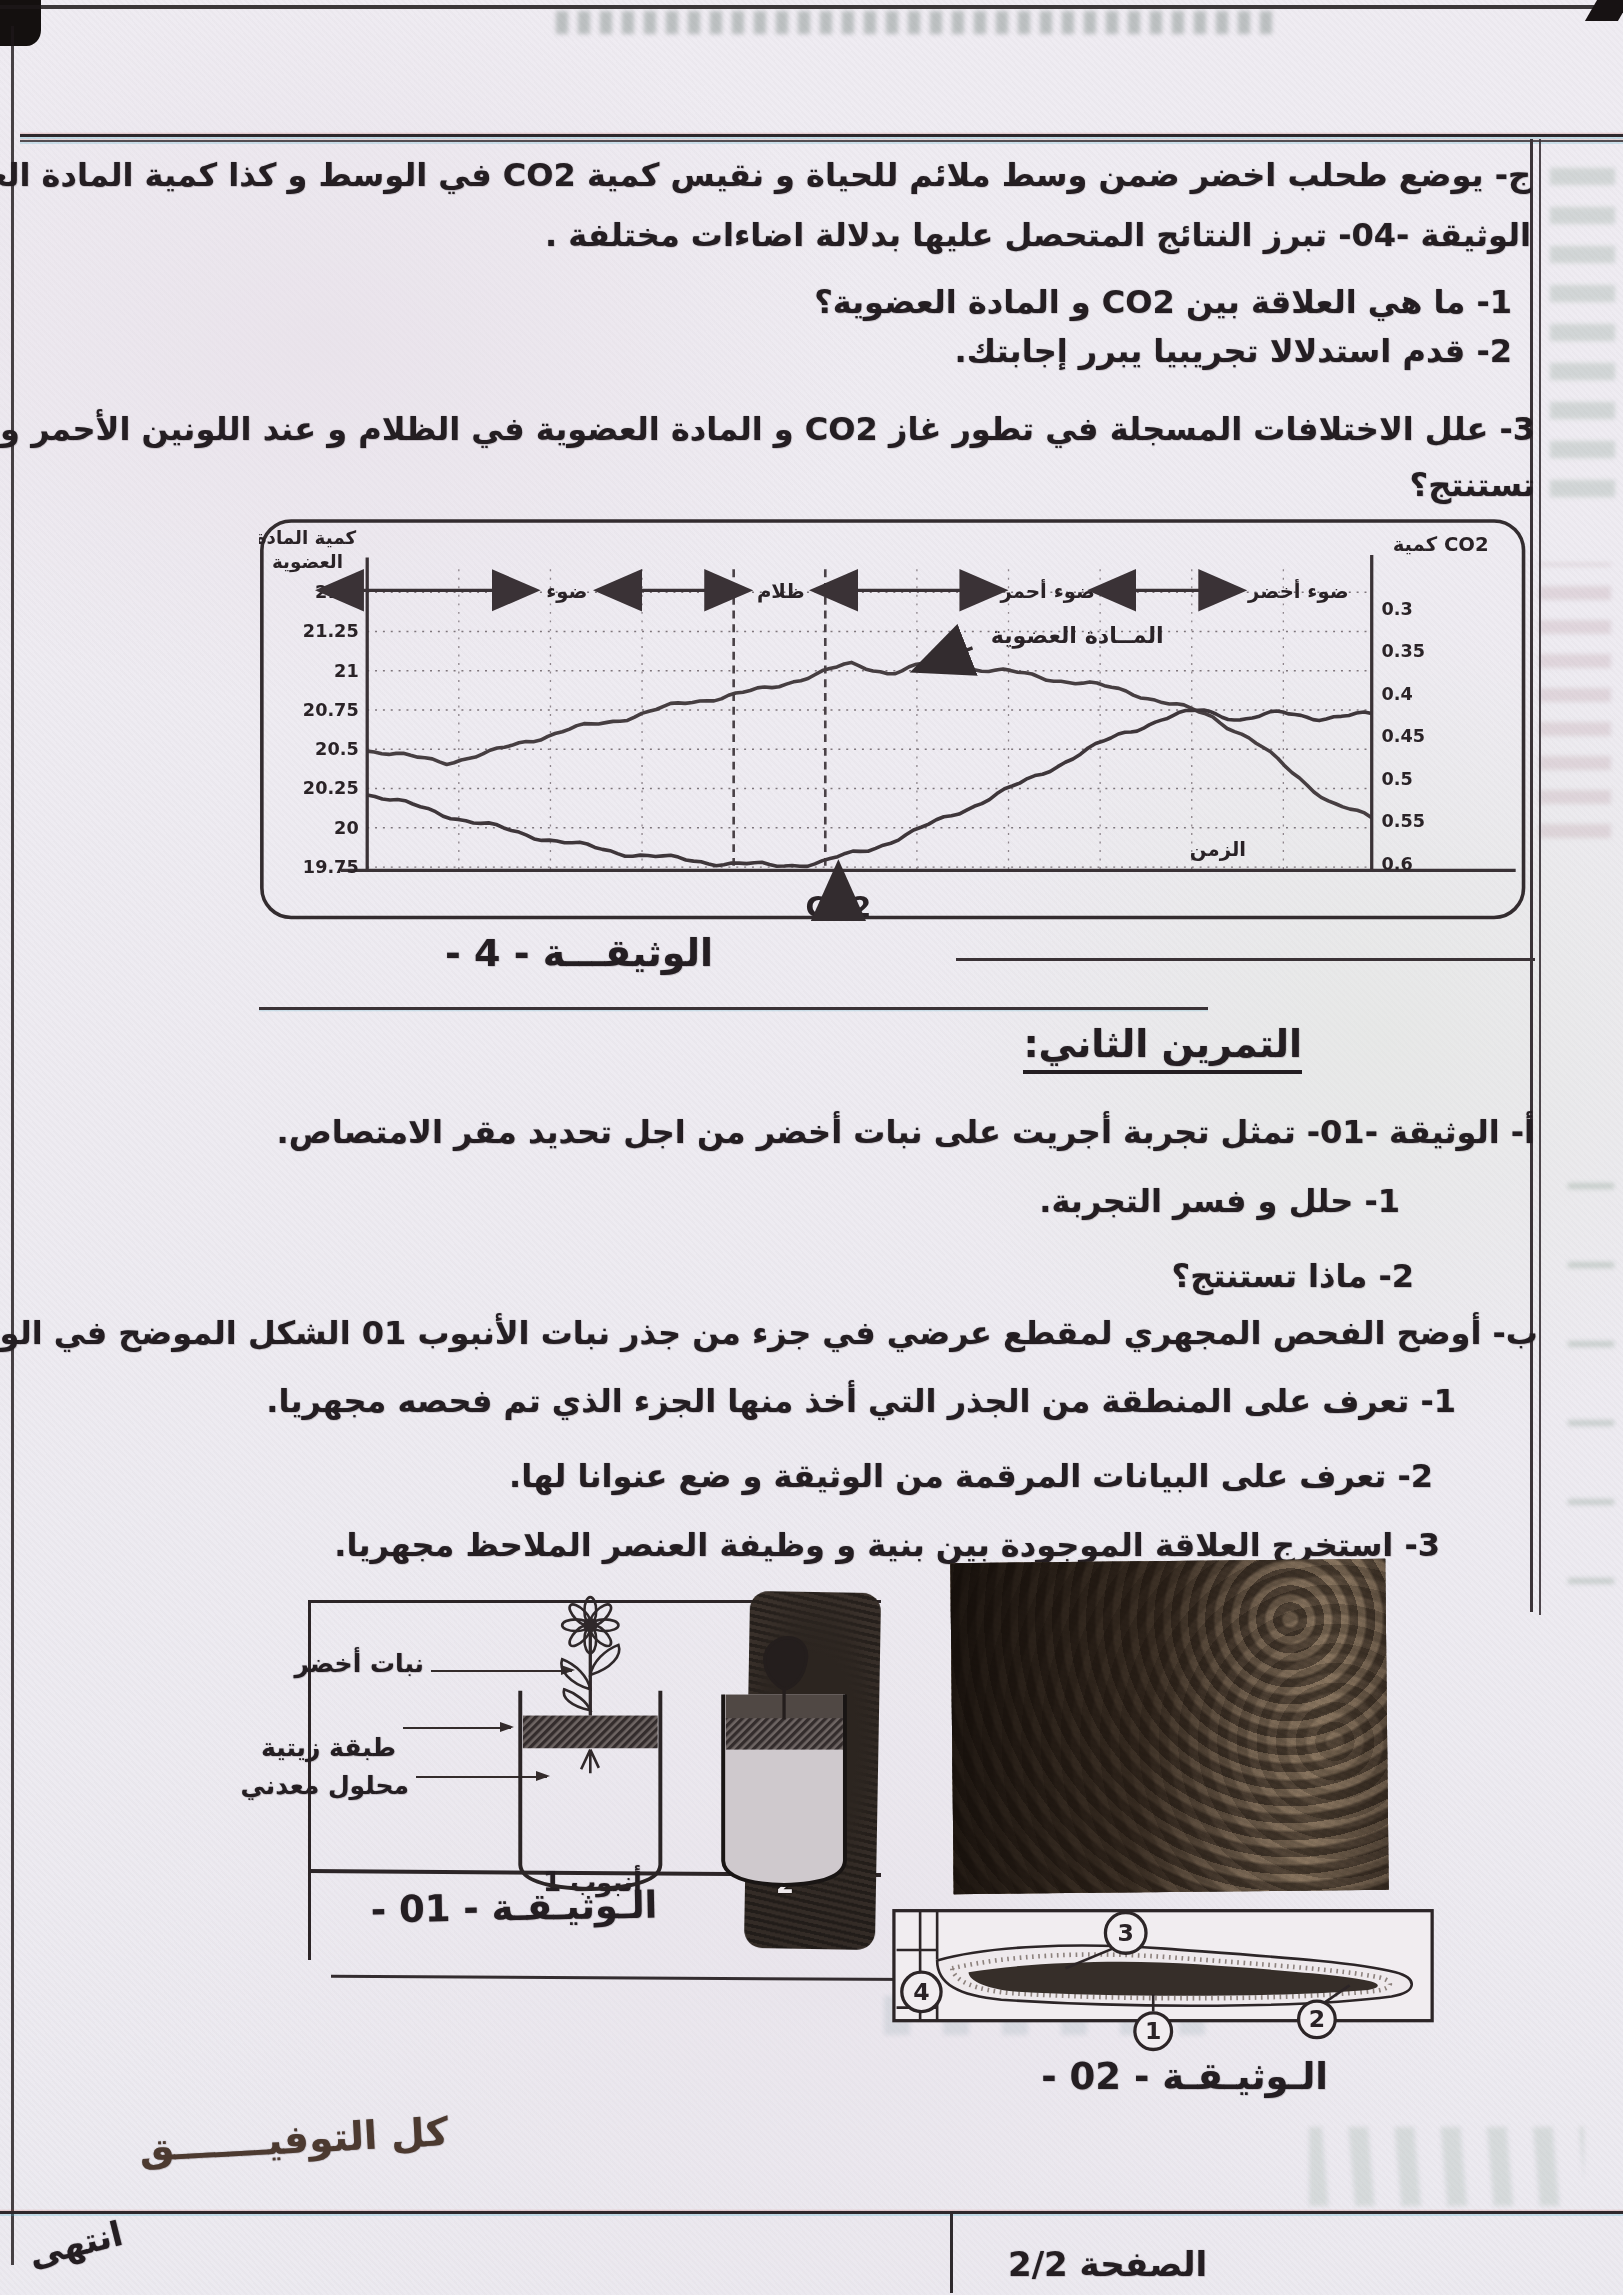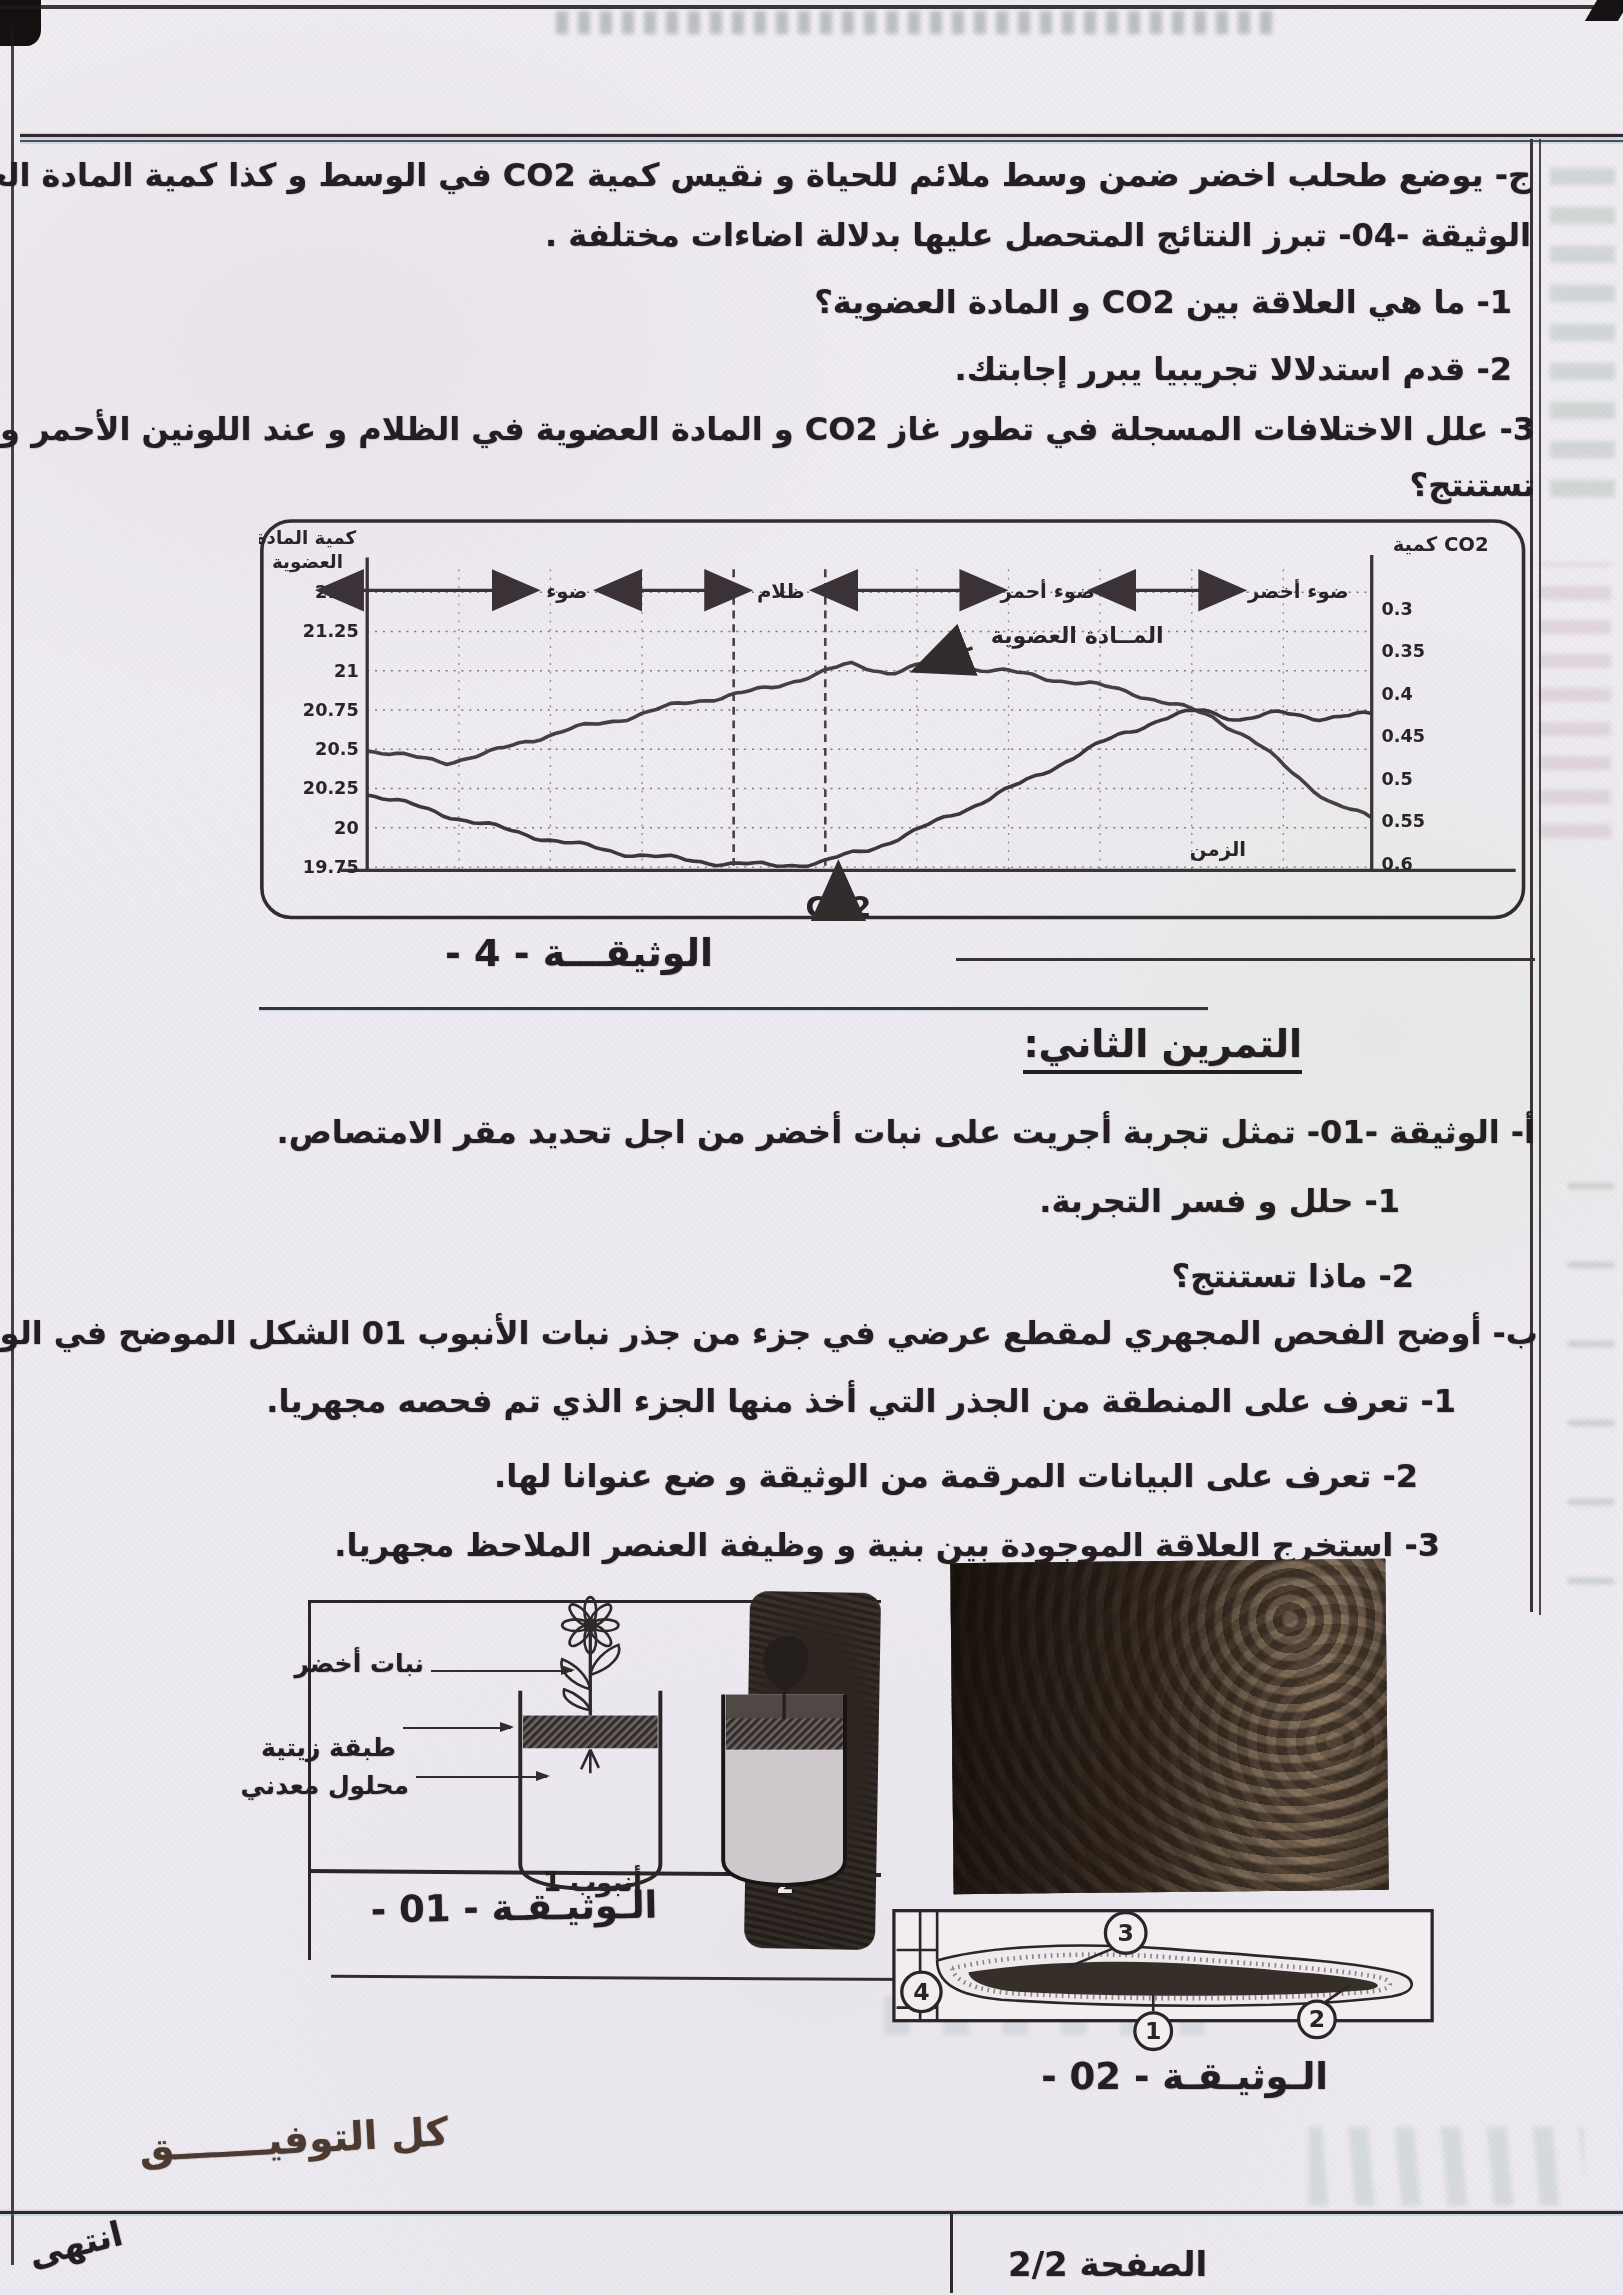--- a/index.html
+++ b/index.html
@@ -71,21 +71,21 @@
 <div class="ghost" style="left:884px;top:1996px;width:327px;height:39px;background:repeating-linear-gradient(90deg, rgba(110,140,150,.15) 0 26px, transparent 26px 59px);"></div>
 
 <div class="rule" style="left:19.6px;top:134px;width:1604px;height:3.3px;"></div>
 <div class="rule" style="left:19.6px;top:140px;width:1604px;height:2px;opacity:.8;"></div>
 <div class="vline" style="left:1530px;top:139px;width:2.6px;height:1473px;"></div>
 <div class="vline" style="left:1539px;top:139px;width:2px;height:1476px;opacity:.9;"></div>
 
 <div class="t body-line" style="right:92px;top:156px;">ج- يوضع طحلب اخضر ضمن وسط ملائم للحياة و نقيس كمية CO2 في الوسط و كذا كمية المادة العضوية المتشكلة و</div>
 <div class="t body-line" style="right:92px;top:216px;">الوثيقة -04- تبرز النتائج المتحصل عليها بدلالة اضاءات مختلفة .</div>
 <div class="t body-line" style="right:111px;top:283px;">1- ما هي العلاقة بين CO2 و المادة العضوية؟</div>
-<div class="t body-line" style="right:111px;top:350px;">2- قدم استدلالا تجريبيا يبرر إجابتك.</div>
+<div class="t body-line" style="right:111px;top:332px;">2- قدم استدلالا تجريبيا يبرر إجابتك.</div>
 <div class="t body-line" style="right:88px;top:410px;">3- علل الاختلافات المسجلة في تطور غاز CO2 و المادة العضوية في الظلام و عند اللونين الأحمر و الأخضر و ماذا</div>
 <div class="t body-line" style="right:88px;top:466px;">تستنتج؟</div>
 
 <svg id="chart-svg" class="abs" style="left:259px;top:517px;" width="1270" height="409" viewBox="0 0 1940 625">
   <defs>
     <marker id="ah-r" markerWidth="15" markerHeight="13" refX="13" refY="6.5" orient="auto">
         <path d="M0,0 L15,6.5 L0,13 Z" fill="#3a3236"></path>
       </marker>
     <marker id="ah-l" markerWidth="15" markerHeight="13" refX="2" refY="6.5" orient="auto">
         <path d="M15,0 L0,6.5 L15,13 Z" fill="#3a3236"></path>
@@ -163,21 +163,21 @@
 <div class="t" style="left:425px;top:931px;width:308px;text-align:center;font-size:38px;">الوثيقـــة - 4 -</div>
 <div class="abs" style="left:956px;top:958px;width:579px;height:2.6px;background:#3a3236;"></div>
 <div class="abs" style="left:259px;top:1007px;width:949px;height:3.3px;background:#3a3236;box-shadow:0 1.3px 0 rgba(60,170,200,.2);"></div>
 
 <div class="t" style="right:321px;top:1022px;font-size:38px;border-bottom:4.6px solid #241e22;padding-bottom:3.9px;">التمرين الثاني:</div>
 <div class="t body-line" style="right:88px;top:1113px;">أ- الوثيقة -01- تمثل تجربة أجريت على نبات أخضر من اجل تحديد مقر الامتصاص.</div>
 <div class="t body-line" style="right:223px;top:1182px;">1- حلل و فسر التجربة.</div>
 <div class="t body-line" style="right:209px;top:1257px;">2- ماذا تستنتج؟</div>
 <div class="t body-line" style="right:85px;top:1314px;">ب- أوضح الفحص المجهري لمقطع عرضي في جزء من جذر نبات الأنبوب 01 الشكل الموضح في الوثيقة -02.</div>
 <div class="t body-line" style="right:167px;top:1382px;">1- تعرف على المنطقة من الجذر التي أخذ منها الجزء الذي تم فحصه مجهريا.</div>
-<div class="t body-line" style="right:205px;top:1457px;">2- تعرف على البيانات المرقمة من الوثيقة و ضع عنوانا لها.</div>
+<div class="t body-line" style="right:190px;top:1457px;">2- تعرف على البيانات المرقمة من الوثيقة و ضع عنوانا لها.</div>
 <div class="t body-line" style="right:183px;top:1526px;">3- استخرج العلاقة الموجودة بين بنية و وظيفة العنصر الملاحظ مجهريا.</div>
 
 <div class="abs" style="left:308px;top:1600px;width:2.6px;height:360px;background:#2c2527;"></div>
 <div class="abs" style="left:308px;top:1600px;width:573px;height:2.6px;background:#2c2527;"></div>
 <div class="abs" style="left:308px;top:1871px;width:573px;height:3.9px;background:#2c2527;transform:rotate(.4deg);"></div>
 <div class="abs" style="left:331px;top:1977px;width:812px;height:2.6px;background:#332c2f;transform:rotate(.3deg);"></div>
 <div id="doc01-blob"></div>
 
 <svg class="abs" style="left:301px;top:1591px;z-index:2;" width="576" height="380" viewBox="0 0 880 580">
   <defs>

